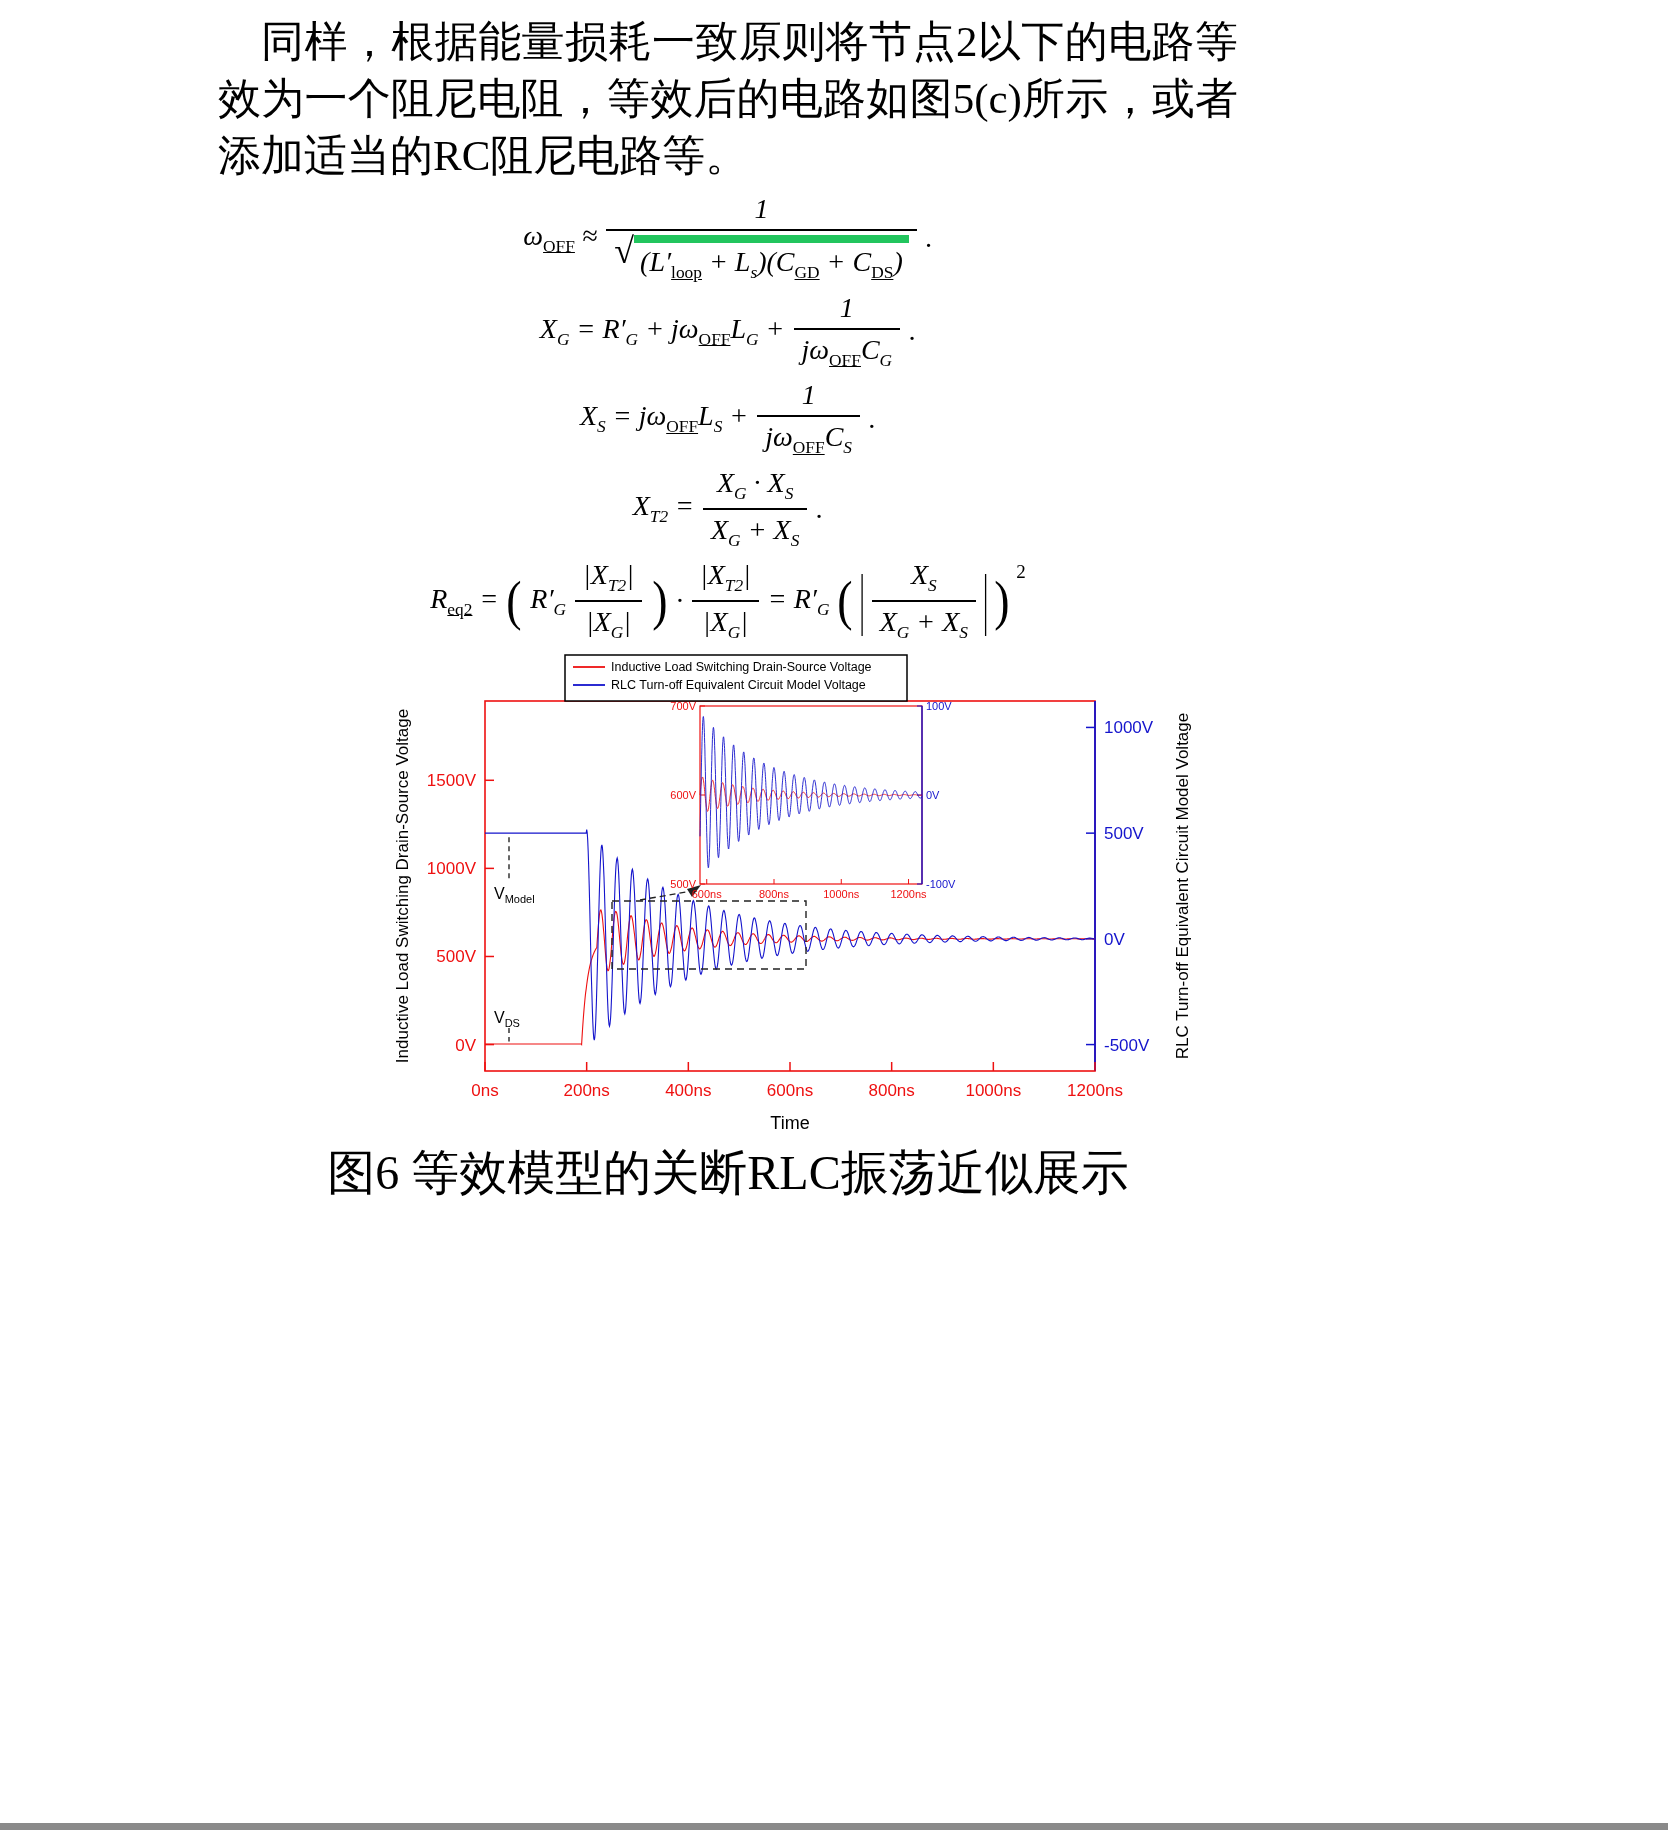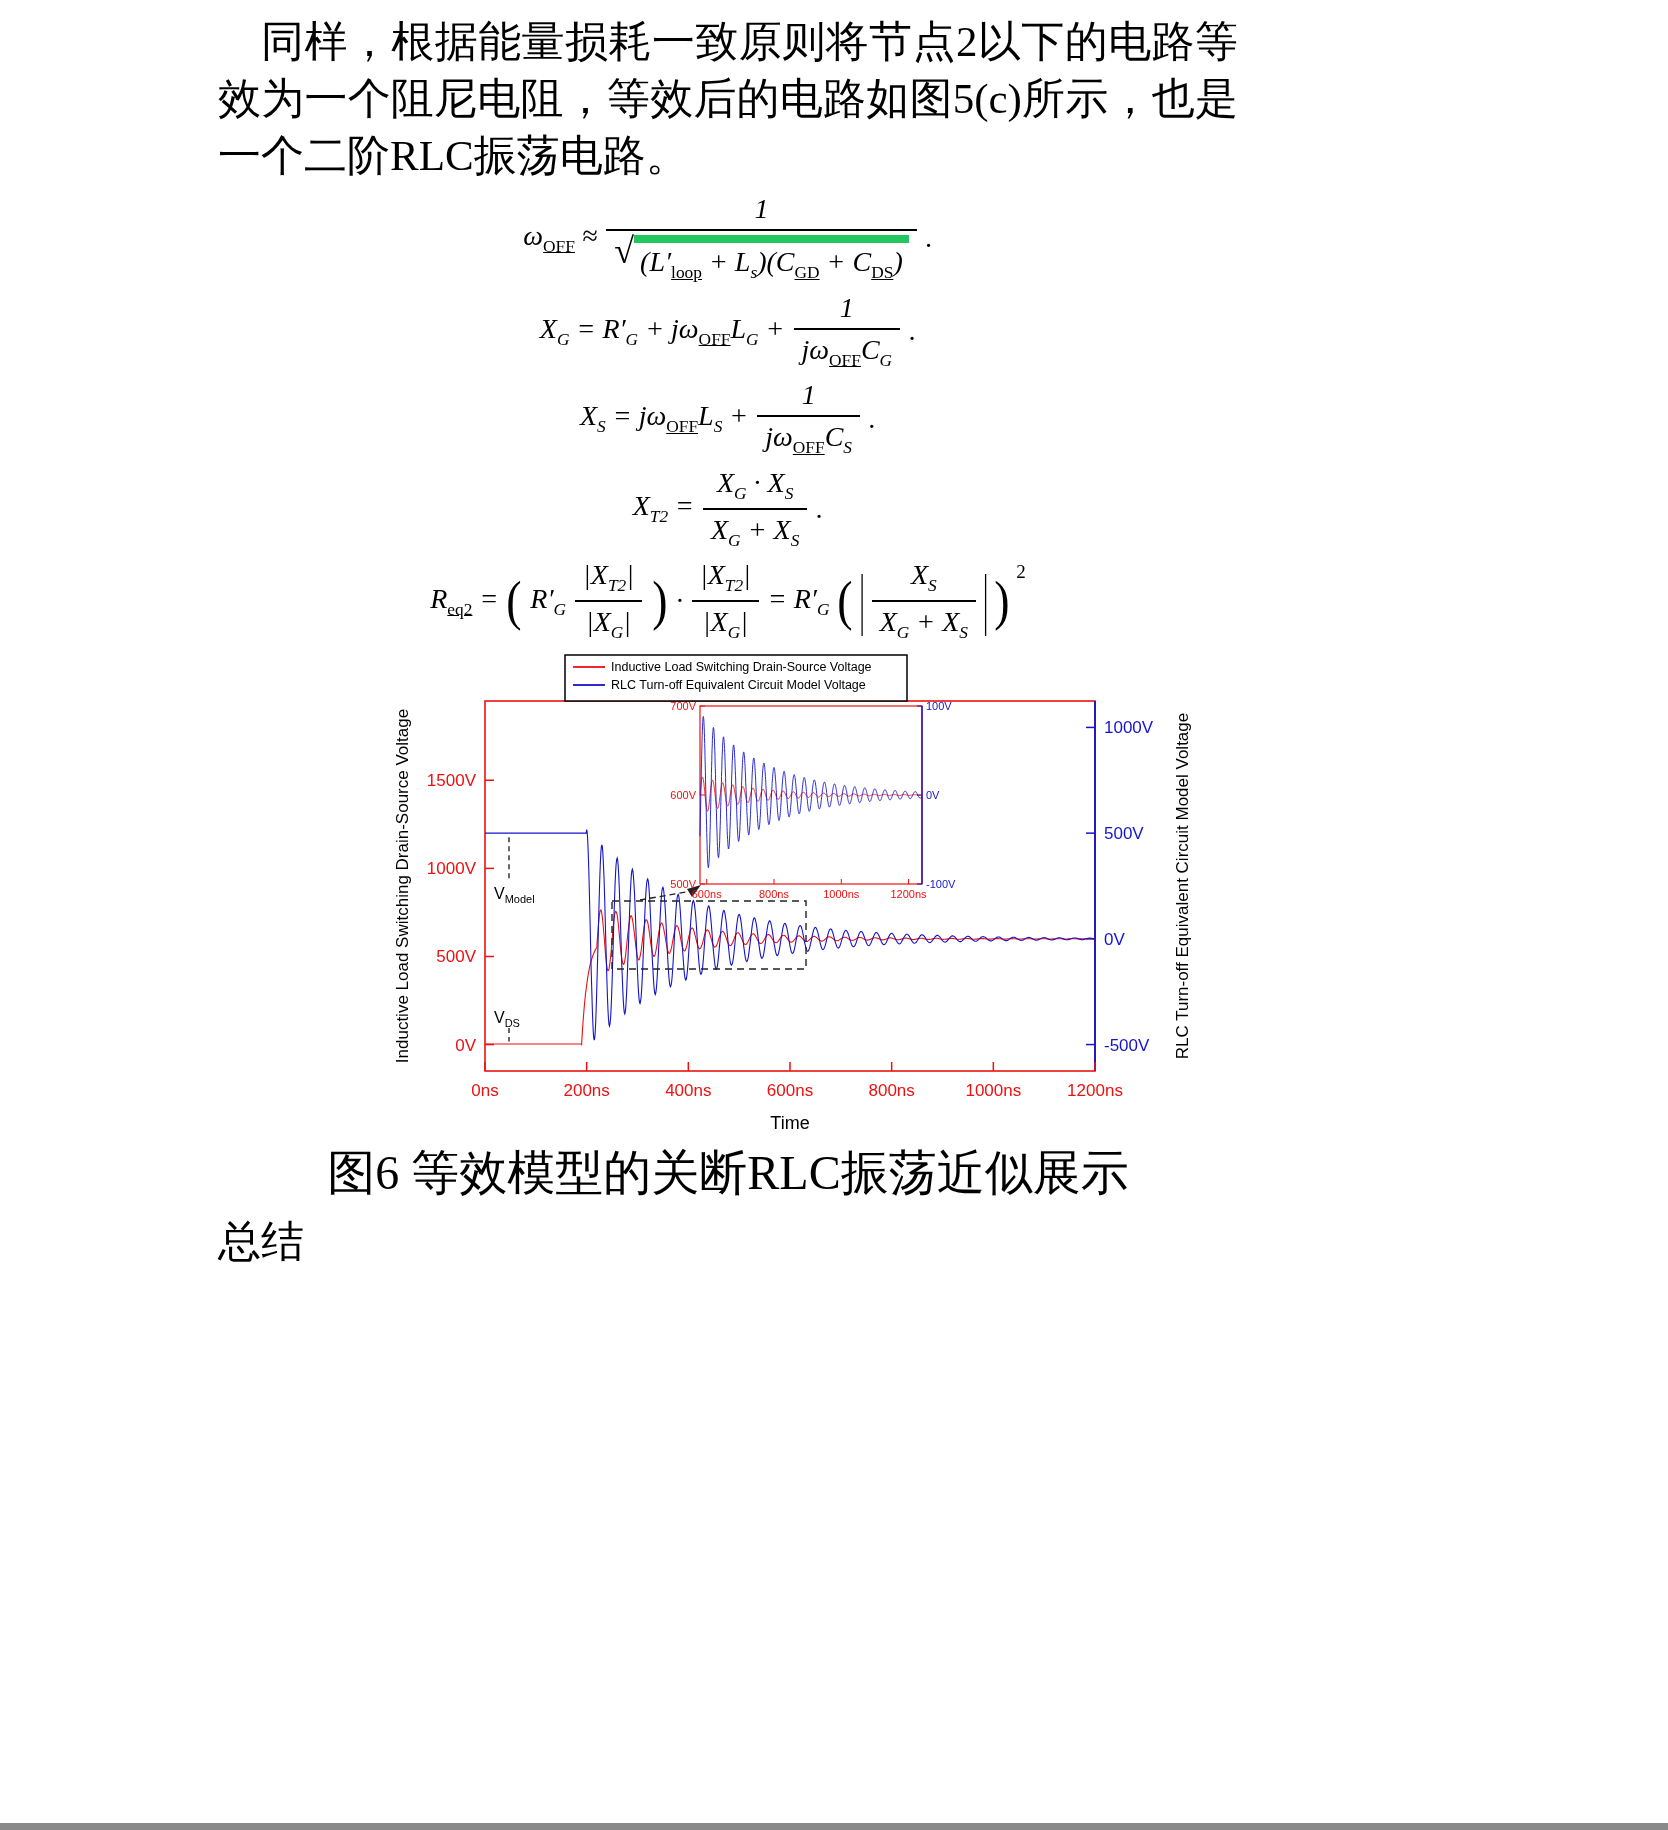--- a/index.html
+++ b/index.html
@@ -24,21 +24,21 @@
   .figure{width:1668px;margin-left:-218px;height:488px;position:relative;}
   .caption{font-size:48px;text-align:center;margin:2px 0 8px;}
   .heading{font-size:43px;margin:4px 0 2px;}
   .bottom-edge{position:absolute;left:0;top:1823px;width:1668px;height:7px;background:#8a8a8a;}
 </style>
 </head>
 <body>
 
 <div class="doc">
 
-  <p class="para">同样，根据能量损耗一致原则将节点2以下的电路等效为一个阻尼电阻，等效后的电路如图5(c)所示，也是一个二阶RLC振荡电路。</p>
+  <p class="para">同样，根据能量损耗一致原则将节点2以下的电路等效为一个阻尼电阻，等效后的电路如图5(c)所示，或者添加适当的RC阻尼电路等。</p>
 
   <div class="eq-block">
 
     <div class="eq">
       <span>ω<sub><span class="rm">OFF</span></sub> ≈</span>
       <span class="frac">
         <span class="num">1</span>
         <span class="den">
           <span class="sqrt">
             <span class="rad">√</span>
@@ -178,18 +178,17 @@
         <rect x="565" y="4" width="342" height="46" fill="#fff" stroke="#000" stroke-width="1.5"></rect>
         <line x1="573" y1="16" x2="605" y2="16" stroke="#ee1111" stroke-width="1.8"></line>
         <text x="611" y="20" fill="#000" font-size="12.5" font-family="&quot;Liberation Sans&quot;,sans-serif" text-anchor="start">Inductive Load Switching Drain-Source Voltage</text>
         <line x1="573" y1="34" x2="605" y2="34" stroke="#1414cc" stroke-width="1.8"></line>
         <text x="611" y="38" fill="#000" font-size="12.5" font-family="&quot;Liberation Sans&quot;,sans-serif" text-anchor="start">RLC Turn-off Equivalent Circuit Model Voltage</text>
       </svg>
   </div>
 
   <div class="caption">图6 等效模型的关断RLC振荡近似展示</div>
 
-  <div class="heading">总结</div>
 
 
 </div>
 
 <div class="bottom-edge"></div>
 
 </body></html>

